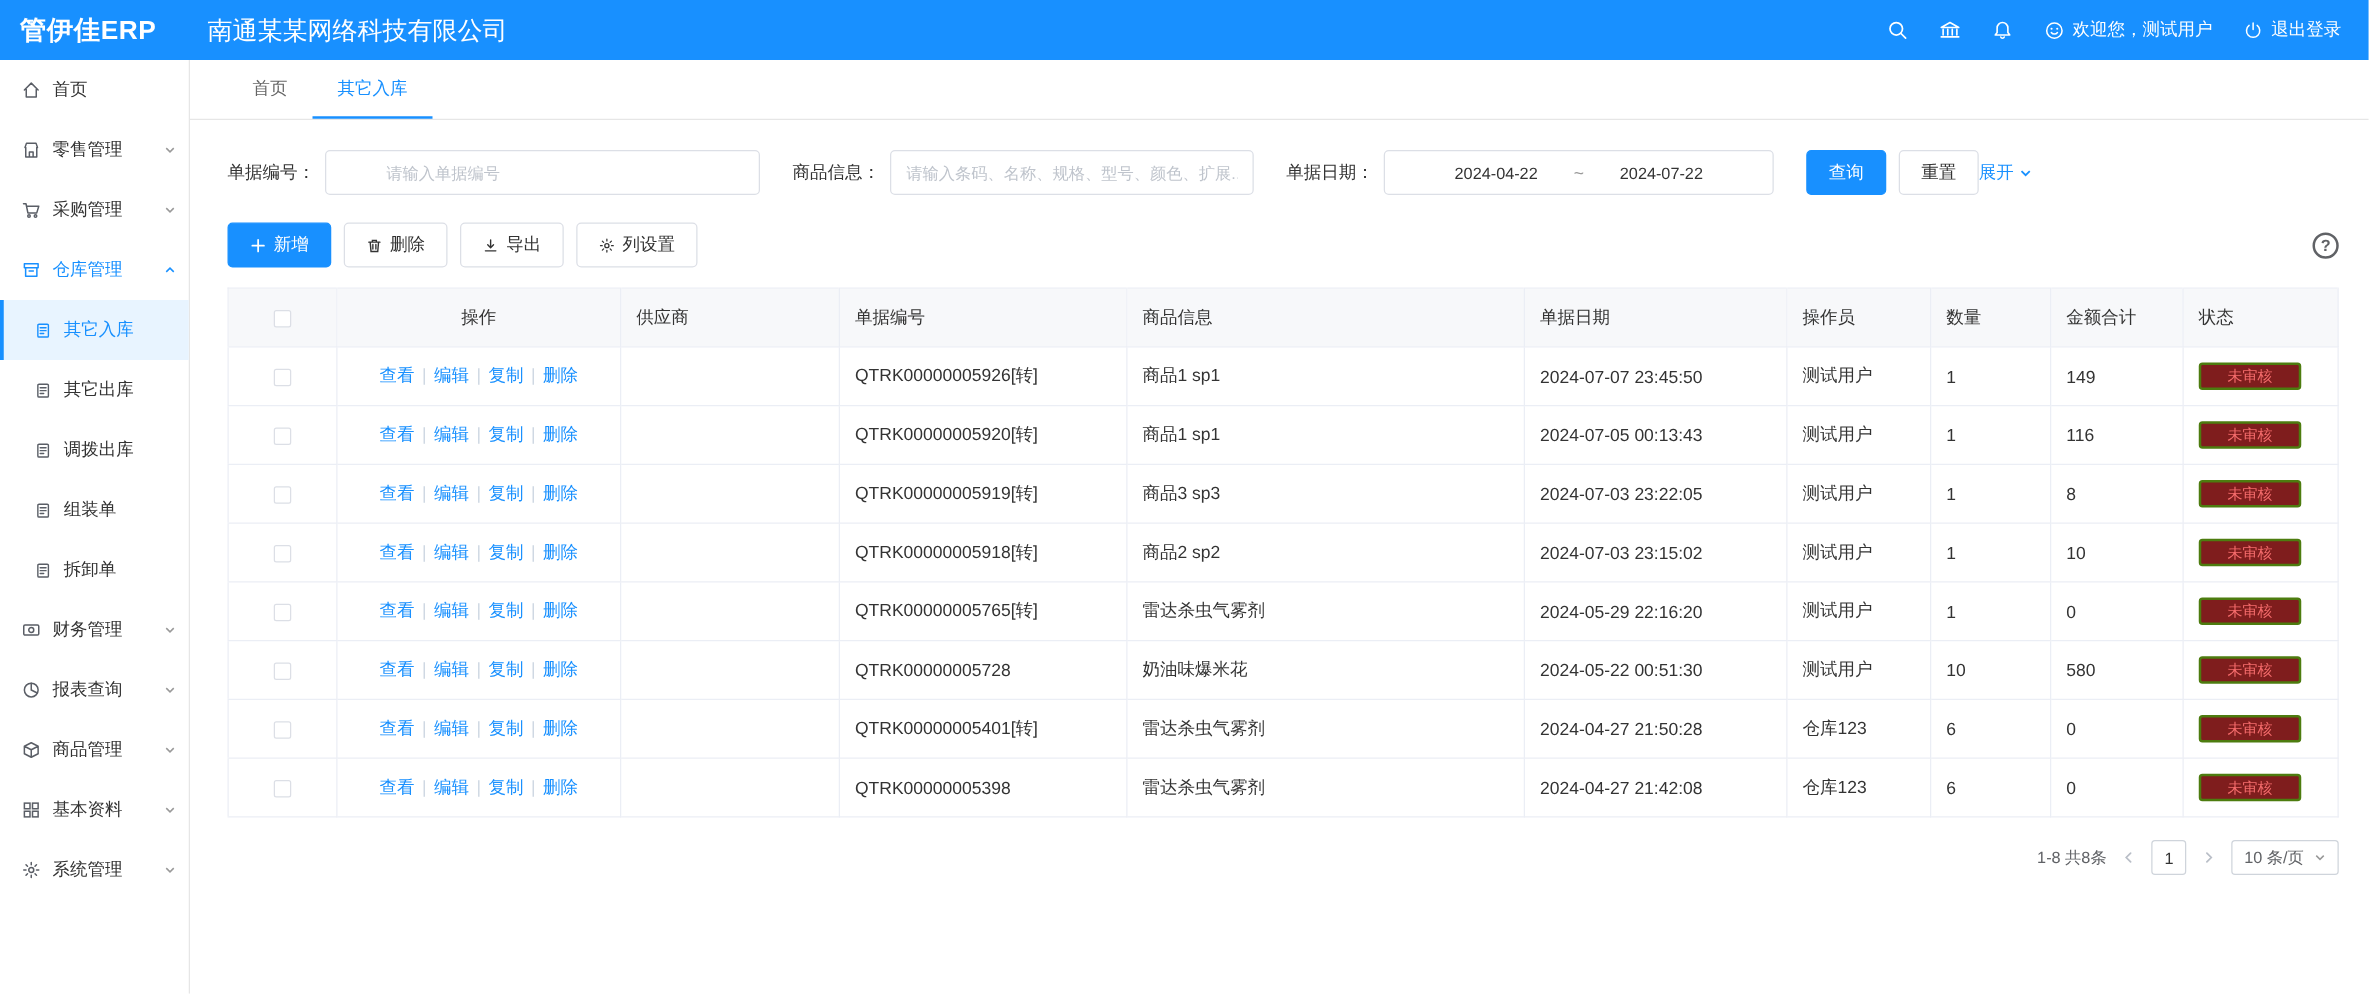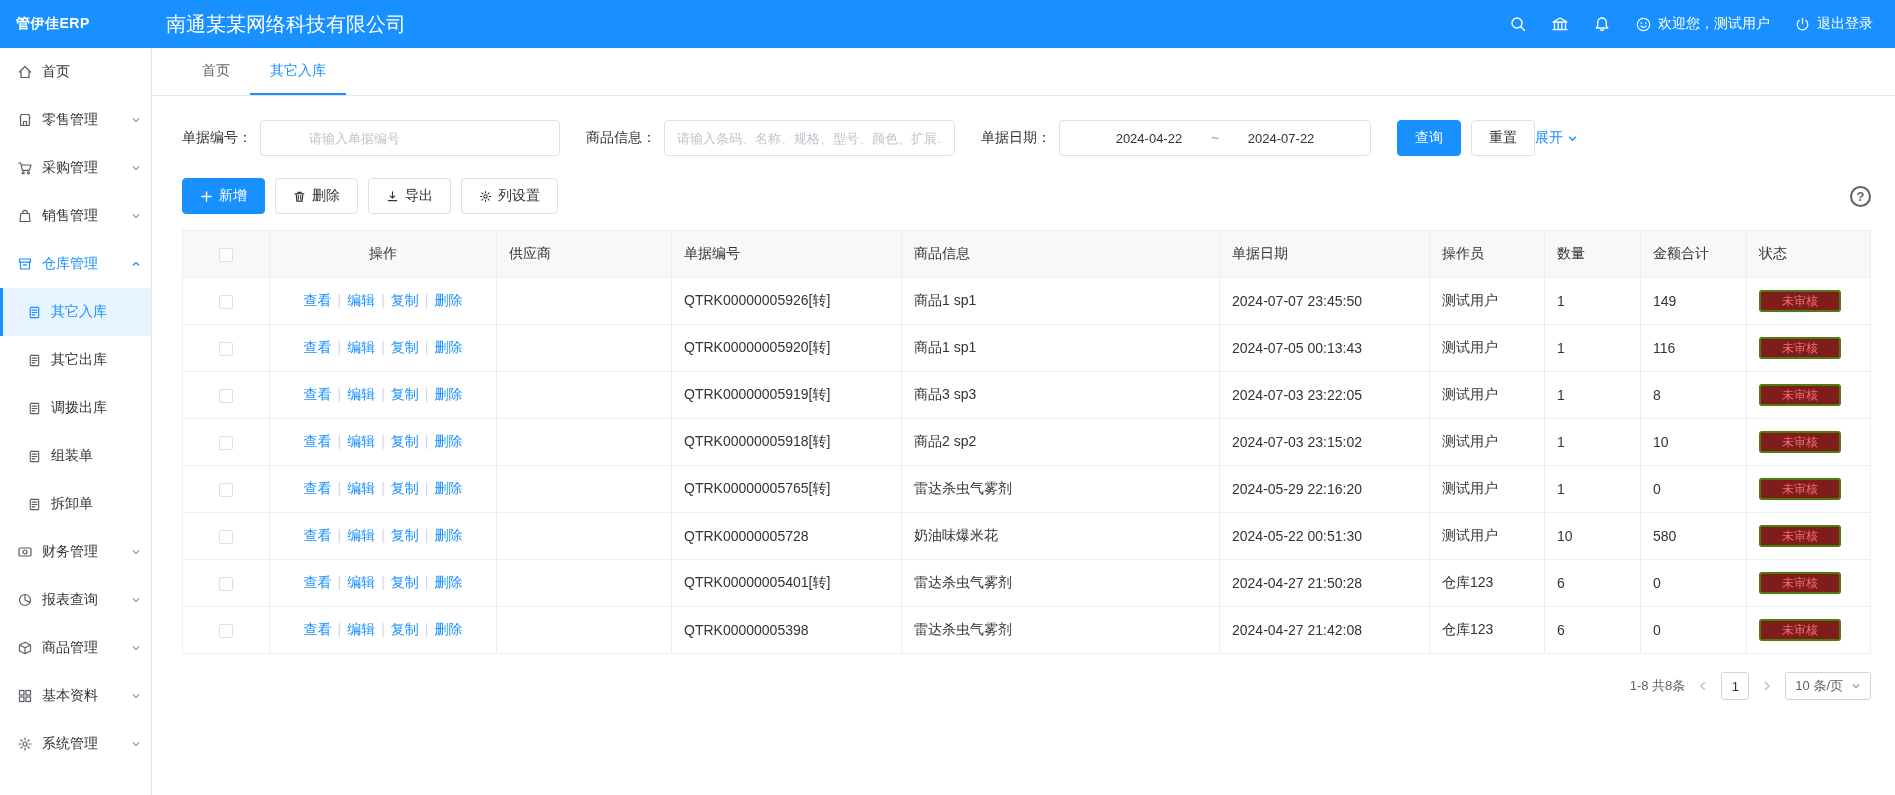--- a/index.html
+++ b/index.html
@@ -5,21 +5,21 @@
   * { box-sizing: border-box; margin: 0; padding: 0; }
   html,body { width: 1895px; height: 795px; }
   body {
     font-family: "Liberation Sans", "DejaVu Sans", sans-serif;
     font-size: 14px; color: #333; background: #fff; overflow: hidden;
   }
   svg { display: block; }
 
   
   .header { height: 48px; background: #1890ff; display: flex; align-items: center; color: #fff; }
-  .logo { width: 152px; font-size: 14px; font-weight: bold; padding-left: 16px; letter-spacing: .5px; }
+  .logo { width: 152px; font-size: 21px; font-weight: bold; padding-left: 16px; letter-spacing: .5px; }
   .company { font-size: 20px; margin-left: 14px; }
   .header-right { margin-left: auto; display: flex; align-items: center; gap: 24px; padding-right: 22px; font-size: 14px; }
   .h-icon { display: flex; align-items: center; cursor: pointer; }
   .h-group { display: flex; align-items: center; gap: 6px; cursor: pointer; white-space: nowrap; }
 
   
   .layout { display: flex; height: 747px; }
   .sidebar { width: 152px; border-right: 1px solid #e6e6e6; background: #fff; flex-shrink: 0; }
   .side-item { height: 48px; display: flex; align-items: center; padding: 0 10px 0 17px; cursor: pointer; color: #333; }
   .side-item .s-icon { margin-right: 9px; color: #5a5e66; display: flex; }
@@ -38,21 +38,21 @@
   .tab { padding: 0 20px; display: flex; align-items: center; color: #666; cursor: pointer; border-bottom: 2px solid transparent; }
   .tab.active { color: #1890ff; border-bottom-color: #1890ff; }
 
   
   .filters { display: flex; align-items: center; padding: 24px 24px 0 30px; white-space: nowrap; }
   .f-label { color: #333; margin-right: 8px; }
   .grp { margin-left: 26px; }
   .f-input { height: 36px; border: 1px solid #dcdfe6; border-radius: 4px; padding: 0 12px; font-size: 13px; color: #333;
              font-family: "Liberation Sans","DejaVu Sans",sans-serif; outline: none; }
   .f-input::placeholder { color: #bfc4cc; }
-  .w1 { width: 300px; padding-left: 48px; } .w2 { width: 291px; }
+  .w1 { width: 348px; padding-left: 48px; } .w2 { width: 291px; }
   .date-box { height: 36px; width: 312px; border: 1px solid #dcdfe6; border-radius: 4px; display: flex; align-items: center; justify-content: center; gap: 6px; }
   .date-input { border: none; outline: none; width: 112px; text-align: center; font-size: 13px; color: #333; background: transparent;
                 font-family: "Liberation Sans","DejaVu Sans",sans-serif; }
   .tilde { color: #999; }
   .btn { height: 36px; border-radius: 4px; border: 1px solid #dcdfe6; background: #fff; padding: 0 17px; font-size: 14px; color: #333;
          cursor: pointer; display: inline-flex; align-items: center; gap: 6px; font-family: inherit; white-space: nowrap; }
   .btn-primary { background: #1890ff; border-color: #1890ff; color: #fff; }
   .link { color: #1890ff; cursor: pointer; text-decoration: none; white-space: nowrap; }
   .expand { display: inline-flex; align-items: center; gap: 4px; }
 
@@ -156,33 +156,20 @@
     </div>
     <div class="side-item">
       <span class="s-icon">
           <svg width="16" height="16" viewBox="0 0 16 16" fill="none" stroke="currentColor" stroke-width="1.2" stroke-linecap="round" stroke-linejoin="round">
             <path d="M1.8 3 H3.8 L5.3 10.3 H12.4 L14 5 H4.3"></path>
             <circle cx="6.2" cy="12.8" r="1"></circle>
             <circle cx="11.4" cy="12.8" r="1"></circle>
           </svg>
         </span>
       <span>采购管理</span>
-      <span class="chev">
-          <svg width="10" height="10" viewBox="0 0 10 10" fill="none" stroke="currentColor" stroke-width="1.2">
-            <path d="M2 3.5 L5 6.5 L8 3.5"></path>
-          </svg>
-        </span>
-    </div>
-    <div class="side-item">
-      <span class="s-icon">
-          <svg width="16" height="16" viewBox="0 0 16 16" fill="none" stroke="currentColor" stroke-width="1.2" stroke-linecap="round" stroke-linejoin="round">
-            <path d="M3.8 5.5 H12.2 L13 13.5 H3 Z M5.8 5.3 V4.6 a2.2 2.2 0 0 1 4.4 0 V5.3"></path>
-          </svg>
-        </span>
-      <span>销售管理</span>
       <span class="chev">
           <svg width="10" height="10" viewBox="0 0 10 10" fill="none" stroke="currentColor" stroke-width="1.2">
             <path d="M2 3.5 L5 6.5 L8 3.5"></path>
           </svg>
         </span>
     </div>
     <div class="side-item parent-active">
       <span class="s-icon">
           <svg width="16" height="16" viewBox="0 0 16 16" fill="none" stroke="currentColor" stroke-width="1.2" stroke-linecap="round" stroke-linejoin="round">
             <rect x="2.5" y="3" width="11" height="3.2"></rect>

